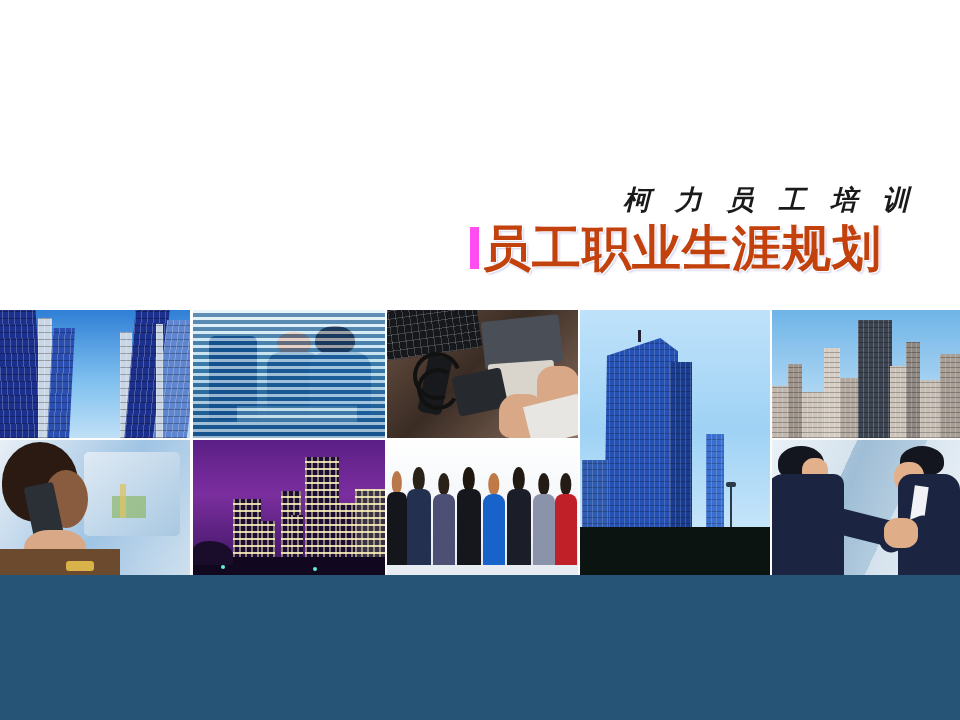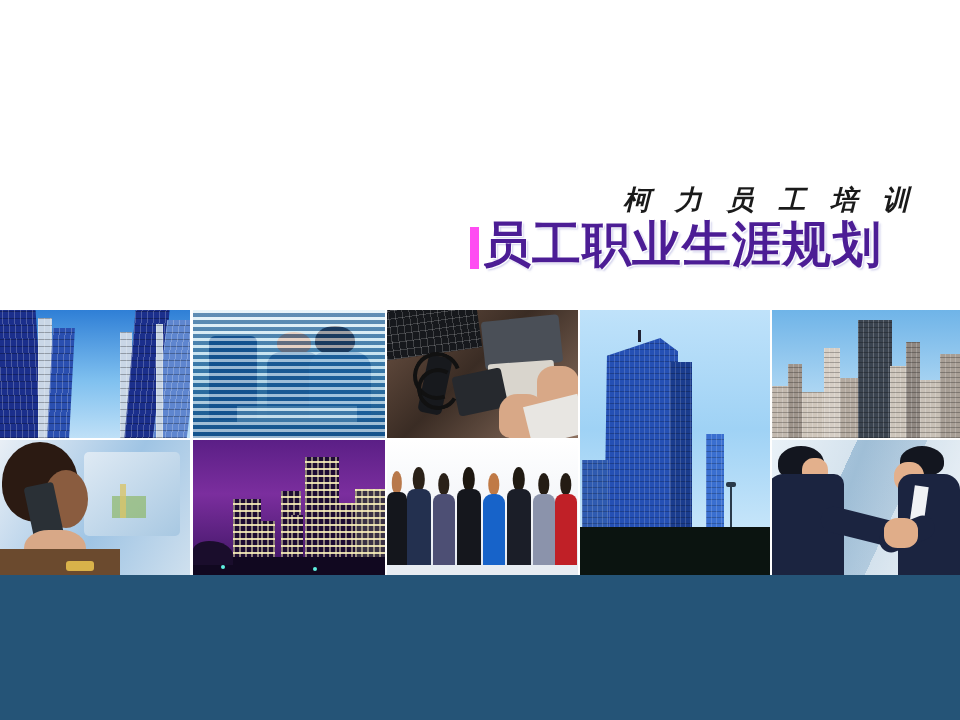--- a/index.html
+++ b/index.html
@@ -50,25 +50,25 @@
 
   .title-accent-bar {
     width: 9px;
     height: 42px;
     background: #ff4df2;
     margin-right: 3px;
     flex: 0 0 auto;
   }
 
   .main-title {
-    font-family: Liberation Mono, monospace;
+    font-family: Liberation Sans, sans-serif;
     font-weight: 700;
     font-size: 49px;
     line-height: 1;
-    color: #4c1d95;
+    color: #c2410c;
     letter-spacing: 1px;
     white-space: nowrap;
     text-shadow: 1px 1px 0 rgba(255,255,255,0.9),
                  2px 2px 2px rgba(120,120,200,0.35);
   }
 
   
   .photo-grid {
     position: absolute;
     left: 0;

